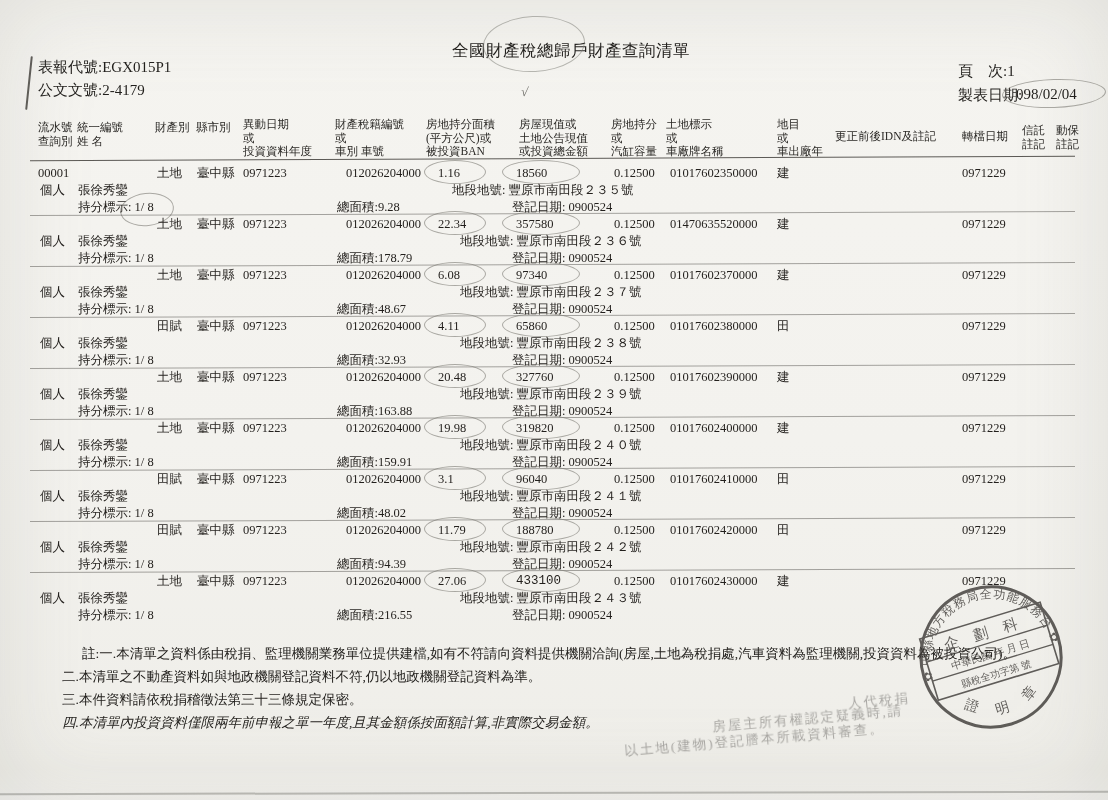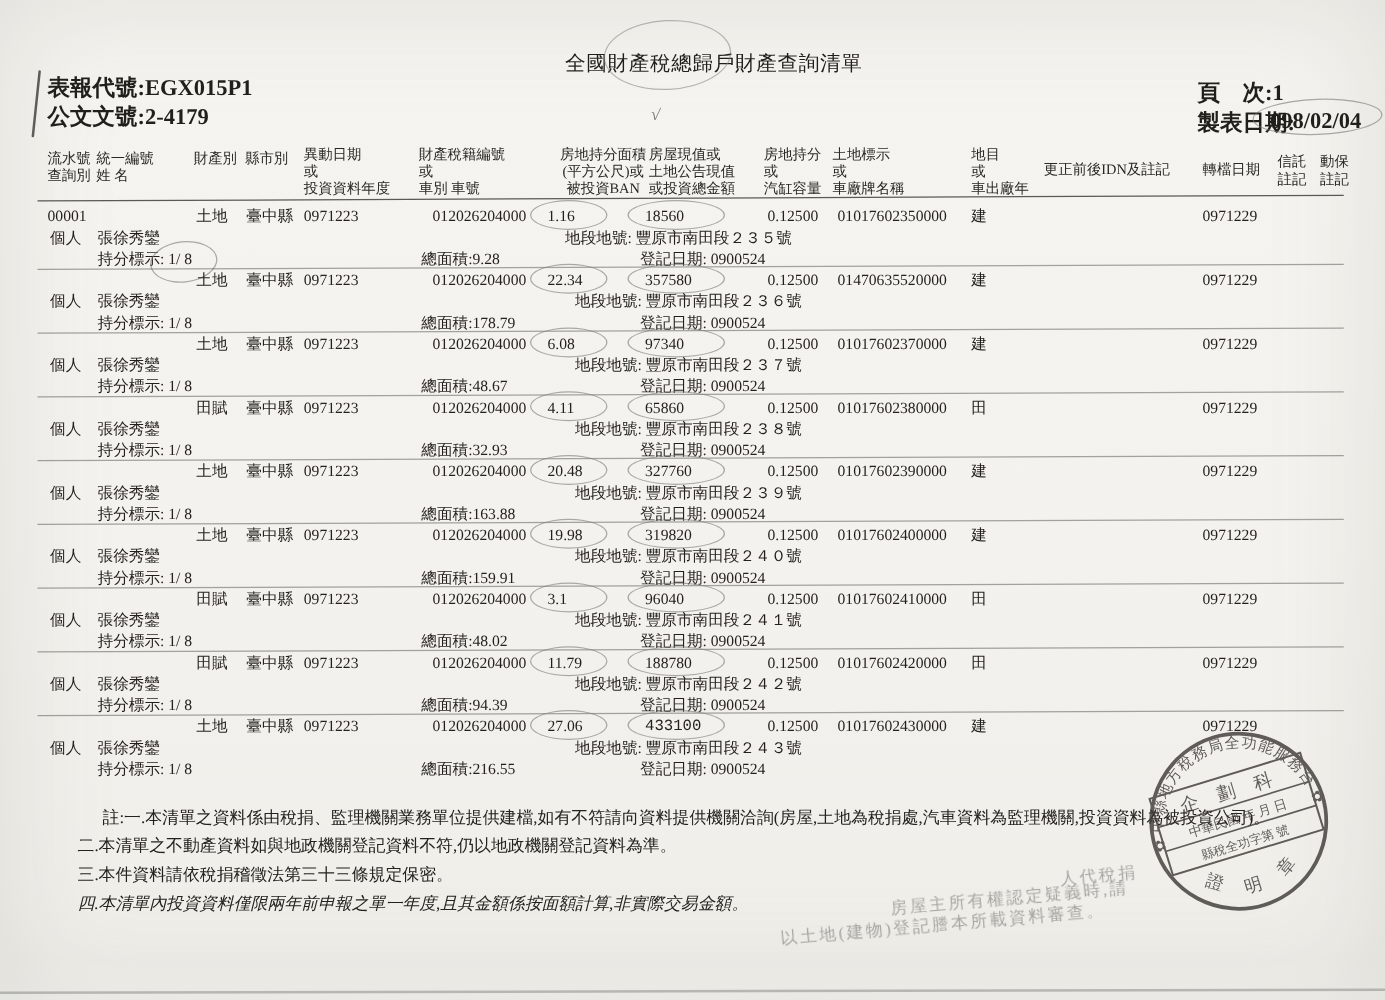--- a/index.html
+++ b/index.html
@@ -11,21 +11,21 @@
     color:#211f1c;
   }
   .abs{position:absolute;}
   .cell{position:absolute;font-size:12.5px;color:#221f1c;white-space:pre;line-height:17px;}
   .hcell{position:absolute;font-size:11.5px;color:#2a2825;white-space:pre-line;line-height:13.5px;}
   .row{position:absolute;left:0;width:1108px;height:51px;}
   .row-sep{position:absolute;left:30px;width:1045px;height:1px;background:rgba(75,73,68,.48);transform:rotate(-0.22deg);}
   .rule-heavy{position:absolute;left:30px;width:1045px;height:1px;background:rgba(40,38,34,.75);transform:rotate(-0.25deg);}
   .pen-ellipse{position:absolute;border:1.6px solid rgba(120,119,112,.6);border-radius:50%;}
   .ghost{position:absolute;font-size:13.5px;letter-spacing:2px;color:rgba(58,56,52,.4);filter:blur(.4px);transform:rotate(-5deg);white-space:pre;}
-  .small-hdr{font-size:18px;white-space:pre;font-weight:bold;}
+  .small-hdr{font-size:15px;white-space:pre;}
   #title{font-size:16.5px;letter-spacing:.5px;}
   .notes{font-size:13.5px;white-space:pre;color:#24221f;}
   .pen-stroke{position:absolute;left:28px;top:56px;width:2px;height:54px;background:#45433e;border-radius:1px;transform:rotate(6deg);opacity:.85;}
   .scan-edge{position:absolute;left:0;top:792px;width:1108px;height:2px;background:#8d8c87;opacity:.55;transform:rotate(-0.12deg);}
   .check{position:absolute;left:521px;top:84px;font-size:13px;color:#6f6e69;transform:rotate(8deg);}
 </style>
 </head>
 <body>
 
 <div id="page">
@@ -49,21 +49,21 @@
   <div class="hcell" style="left:77px;top:121px;">統一編號
 姓  名</div>
   <div class="hcell" style="left:155px;top:121px;">財產別</div>
   <div class="hcell" style="left:196px;top:121px;">縣市別</div>
   <div class="hcell" style="left:243px;top:118px;">異動日期
 或
 投資資料年度</div>
   <div class="hcell" style="left:335px;top:118px;">財產稅籍編號
 或
 車別  車號</div>
-  <div class="hcell" style="left:448px;top:118px;text-align:center;">房地持分面積
+  <div class="hcell" style="left:426px;top:118px;">房地持分面積
 (平方公尺)或
 被投資BAN</div>
   <div class="hcell" style="left:519px;top:118px;">房屋現值或
 土地公告現值
 或投資總金額</div>
   <div class="hcell" style="left:611px;top:118px;">房地持分
 或
 汽缸容量</div>
   <div class="hcell" style="left:666px;top:118px;">土地標示
 或

